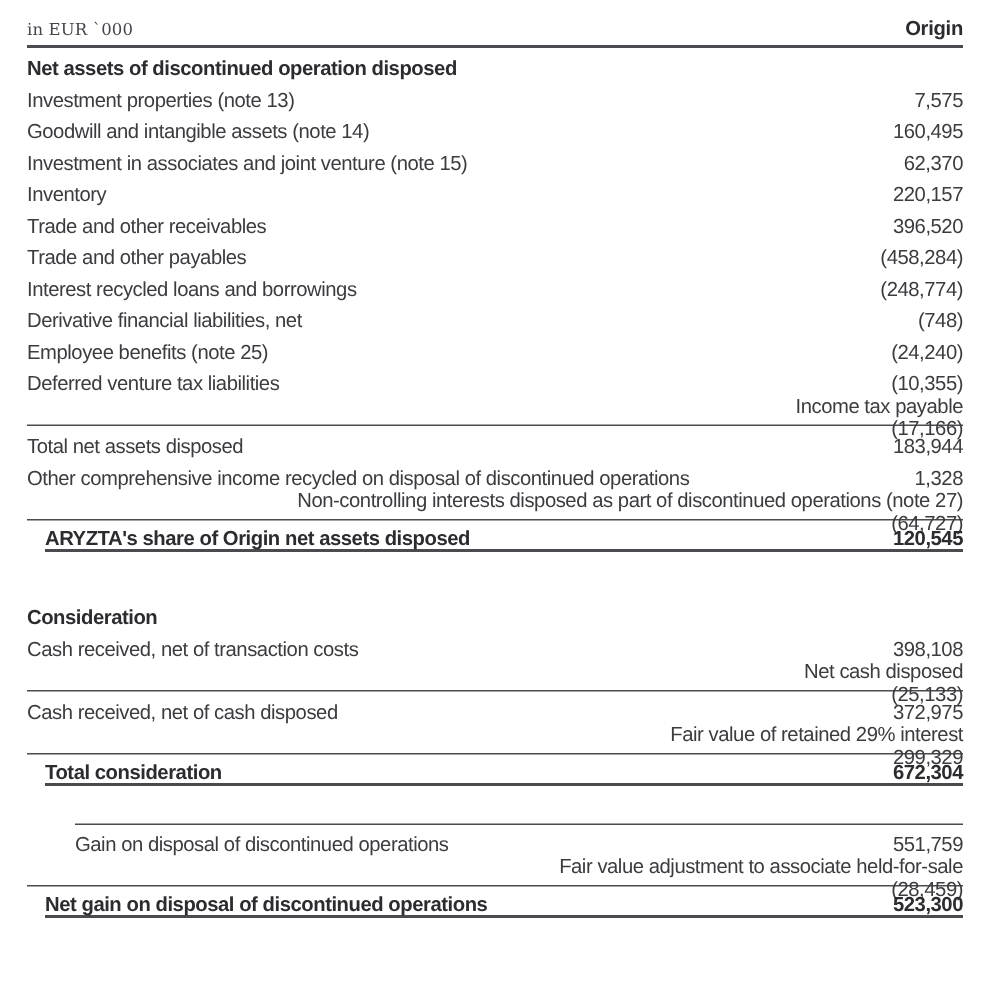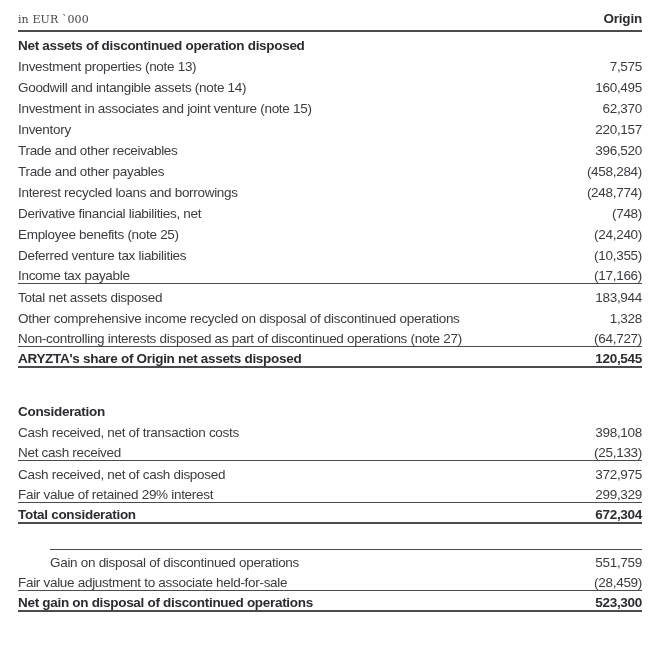--- a/index.html
+++ b/index.html
@@ -33,22 +33,22 @@
     display:flex;justify-content:space-between;align-items:flex-end;
     height:21px;box-sizing:border-box;
     font-size:13.5px;letter-spacing:-0.3px;color:var(--text);
   }
   .row .label{white-space:nowrap;}
   .row .value{white-space:nowrap;text-align:right;}
   .row.bold{font-weight:bold;color:var(--bold);}
   .section-title{
     font-weight:bold;color:var(--bold);
   }
-  .rule-below-thin{border-bottom:1px solid var(--rule);}
-  .rule-below-thick{border-bottom:2px solid var(--rule);}
+  .rule-below-thin{border-bottom:1px solid var(--rule);flex-direction:column;}
+  .rule-below-thick{border-bottom:2px solid var(--rule);margin-left:12px;}
   .rule-above-thin{border-top:1px solid var(--rule);margin-left:32px;}
   .spacer{width:100%;}
 </style>
 </head>
 <body>
 
 <div class="doc">
   <div class="colheader">
     <span class="unit-label">in EUR `000</span>
     <span class="col-label">Origin</span>
@@ -119,21 +119,21 @@
       </div>
       <div class="spacer" style="height: 30px;"></div>
       <div class="row section-title">
         <span class="label">Consideration</span>
       </div>
       <div class="row">
         <span class="label">Cash received, net of transaction costs</span>
         <span class="value">398,108</span>
       </div>
       <div class="row rule-below-thin">
-        <span class="label">Net cash received</span>
+        <span class="label">Net cash disposed</span>
         <span class="value">(25,133)</span>
       </div>
       <div class="row">
         <span class="label">Cash received, net of cash disposed</span>
         <span class="value">372,975</span>
       </div>
       <div class="row rule-below-thin">
         <span class="label">Fair value of retained 29% interest</span>
         <span class="value">299,329</span>
       </div>

